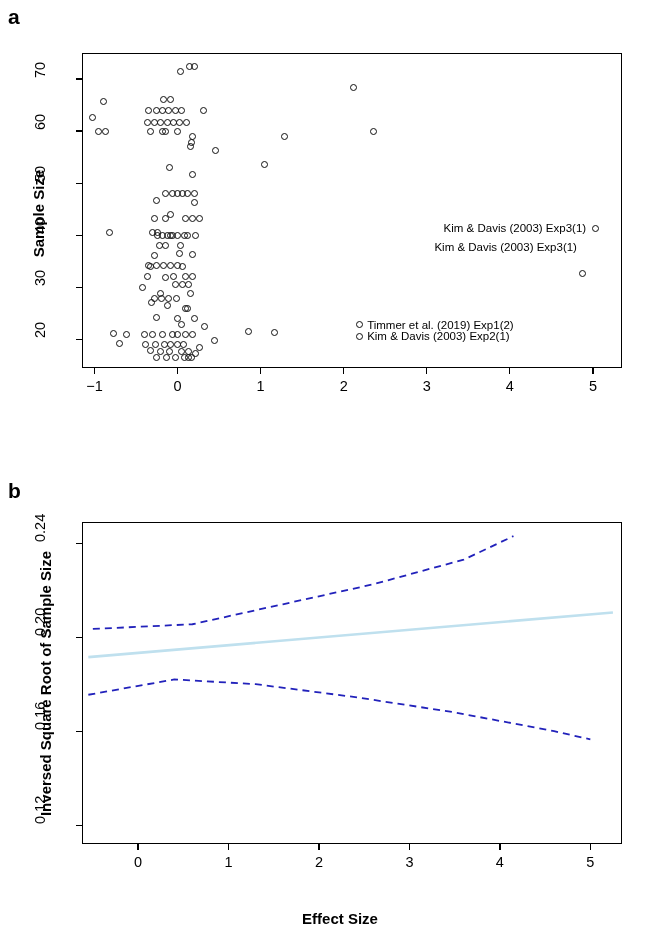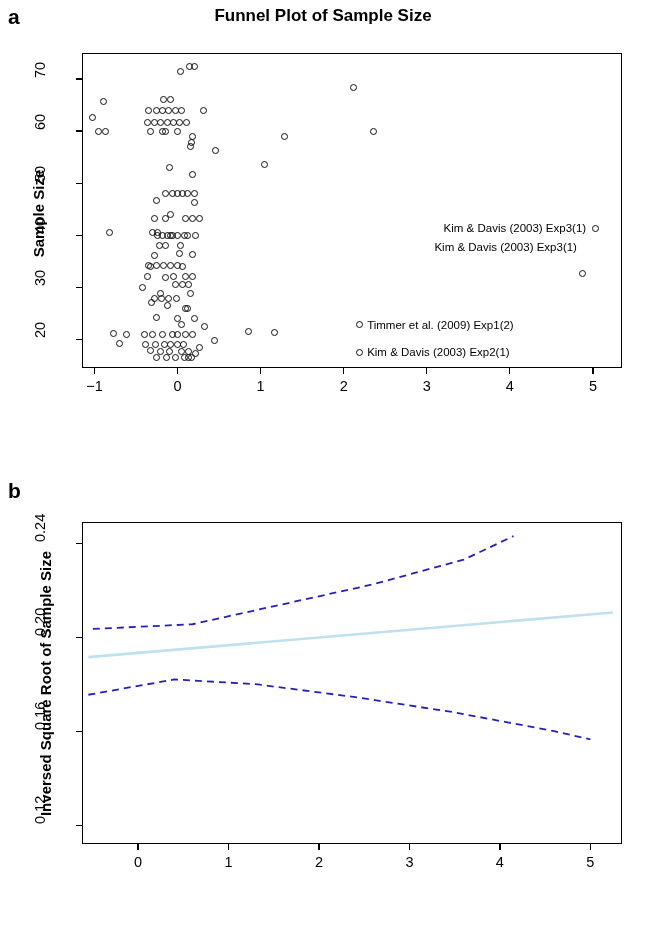--- a/index.html
+++ b/index.html
@@ -100,21 +100,20 @@
     position: absolute;
     left: 0; top: 0;
     overflow: visible;
   }
 </style>
 </head>
 <body>
 
 <div class="panel" id="panel-a">
   <div class="panel-letter" style="left:8px; top:6px;">a</div>
-  <div class="panel-title" style="top:6px;">Funnel Plot of Sample Size</div>
   <div class="axis-title y-axis-title" style="left:-42px; top:205px; width:160px;">Sample Size</div>
   <div class="plot-frame" id="frame-a" style="left:82px; top:53px; width:540px; height:315px;"></div>
   <svg class="overlay" id="ov-a" width="646" height="470"></svg>
 <div class="pt" style="left: 180.03px; top: 71.22px;"></div>
     <div class="pt" style="left: 162.58px; top: 131.1px;"></div>
     <div class="pt" style="left: 191.66px; top: 142.55px;"></div>
     <div class="pt" style="left: 169.23px; top: 167.55px;"></div>
     <div class="pt" style="left: 165.91px; top: 193.58px;"></div>
     <div class="pt" style="left: 172.55px; top: 193.58px;"></div>
     <div class="pt" style="left: 177.54px; top: 193.58px;"></div>
@@ -205,27 +204,28 @@
     <div class="ticklabel" style="left: 48px; top: 278.298px; width: 0px; transform-origin: 0% 50%; transform: rotate(-90deg) translate(-50%, -50%); text-align: center; white-space: nowrap;">30</div>
     <div class="tick tick-h" style="left: 76px; top: 234.581px;"></div>
     <div class="ticklabel" style="left: 48px; top: 226.231px; width: 0px; transform-origin: 0% 50%; transform: rotate(-90deg) translate(-50%, -50%); text-align: center; white-space: nowrap;">40</div>
     <div class="tick tick-h" style="left: 76px; top: 182.515px;"></div>
     <div class="ticklabel" style="left: 48px; top: 174.165px; width: 0px; transform-origin: 0% 50%; transform: rotate(-90deg) translate(-50%, -50%); text-align: center; white-space: nowrap;">50</div>
     <div class="tick tick-h" style="left: 76px; top: 130.449px;"></div>
     <div class="ticklabel" style="left: 48px; top: 122.099px; width: 0px; transform-origin: 0% 50%; transform: rotate(-90deg) translate(-50%, -50%); text-align: center; white-space: nowrap;">60</div>
     <div class="tick tick-h" style="left: 76px; top: 78.3831px;"></div>
     <div class="ticklabel" style="left: 48px; top: 70.0331px; width: 0px; transform-origin: 0% 50%; transform: rotate(-90deg) translate(-50%, -50%); text-align: center; white-space: nowrap;">70</div>
     <div class="annot" style="top: 241.248px; left: 0px; width: 576.954px; text-align: right;"><span>Kim &amp; Davis (2003) Exp3(1)</span></div>
-    <div class="annot" style="top: 318.826px; left: 356.154px;"><span class="mk"></span><span>Timmer et al. (2009) Exp1(2)</span></div>
-    <div class="annot" style="top: 330.281px; left: 356.154px; margin-top: 16px;"><span class="mk"></span><span>Kim &amp; Davis (2003) Exp2(1)</span></div>
+    <div class="annot" style="top: 318.826px; left: 356.154px;"><span class="mk"></span><span>Timmer et al. (2019) Exp1(2)</span></div>
+    <div class="annot" style="top: 330.281px; left: 356.154px;"><span class="mk"></span><span>Kim &amp; Davis (2003) Exp2(1)</span></div>
   </div>
 
 <div class="panel" id="panel-b">
   <div class="panel-letter" style="left:8px; top:10px;">b</div>
   <div class="axis-title y-axis-title" style="left:-120px; top:205px; width:330px;">Inversed Square Root of Sample Size</div>
+  <div class="axis-title" style="left:60px; top:440px; width:560px;">Effect Size</div>
   <div class="plot-frame" id="frame-b" style="left:82px; top:52px; width:540px; height:322px;"></div>
   <svg class="overlay" id="ov-b" width="646" height="474">
       <polyline points="88.33,187.15 612.95,142.49" fill="none" stroke="#bfe0ee" stroke-width="2.6"></polyline>
       <polyline points="92.85,158.94 192.35,154.24 282.80,134.26 373.26,114.28 463.71,89.61 513.46,66.10" fill="none" stroke="#2222bb" stroke-width="1.8" stroke-dasharray="7,5"></polyline>
       <polyline points="88.33,224.75 174.26,209.47 255.67,214.18 355.17,227.10 454.66,242.38 554.16,261.18 590.34,269.41" fill="none" stroke="#2222bb" stroke-width="1.8" stroke-dasharray="7,5"></polyline>
     </svg>
 <div class="pt" style="left: 189.64px; top: -403.9px;"></div>
     <div class="pt" style="left: 194.16px; top: -403.9px;"></div>
     <div class="pt" style="left: 103.71px; top: -368.64px;"></div>
     <div class="pt" style="left: 163.41px; top: -370.99px;"></div>

